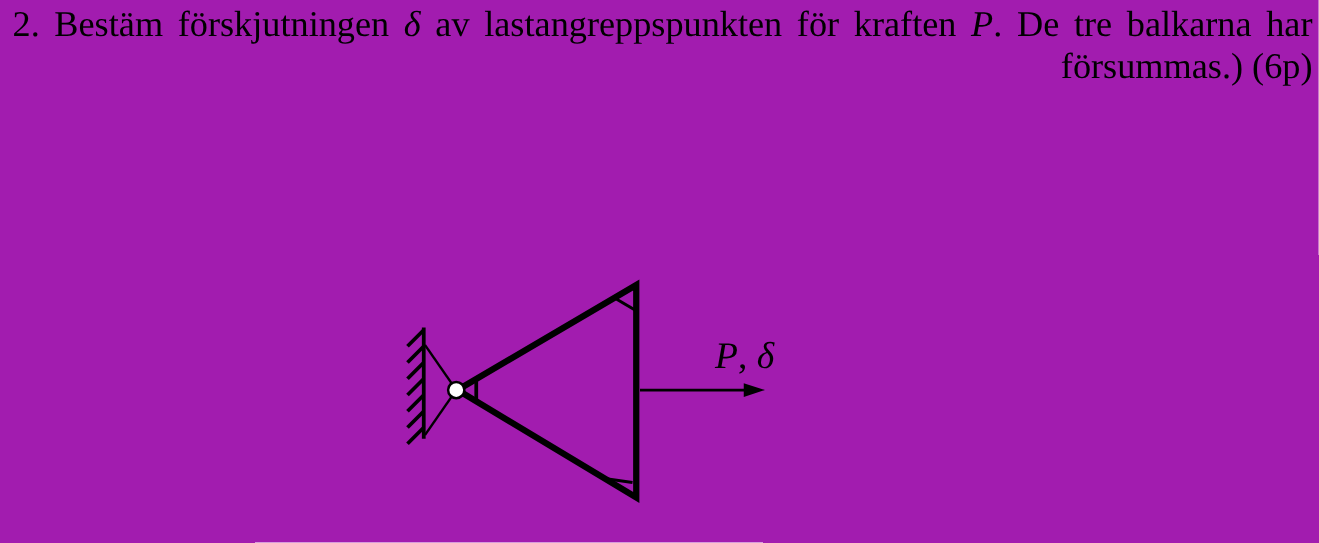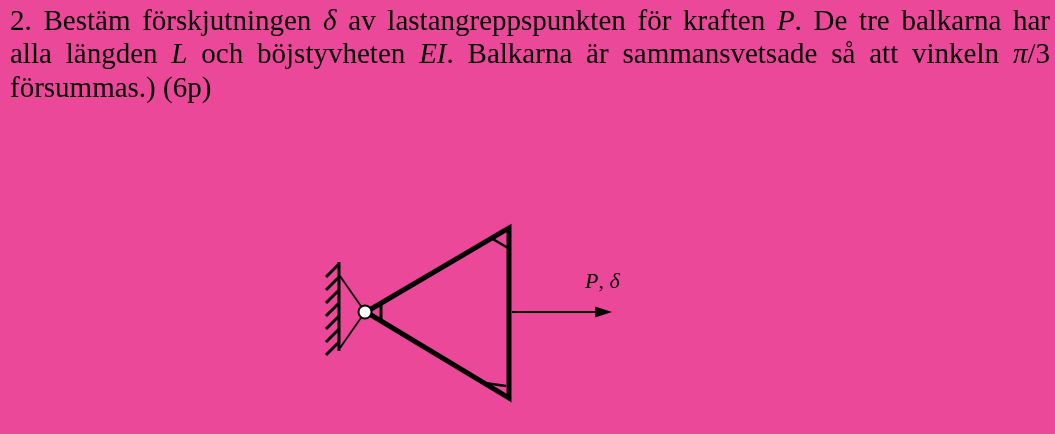--- a/index.html
+++ b/index.html
@@ -1,61 +1,60 @@
 <!DOCTYPE html>
 <html><head>
 <meta charset="utf-8">
 <style>
   html, body { margin: 0; padding: 0; background: #ffffff; }
   .page {
     position: relative;
     width: 1055px;
     height: 434px;
-    background: #ec4899;
+    background: #a21caf;
     color: #000000;
     font-family: "Liberation Serif", "DejaVu Serif", serif;
     overflow: hidden;
   }
   .para {
     position: absolute;
     left: 10px;
     top: 4px;
     width: 1040px;
     font-size: 29px;
     line-height: 33.4px;
     color: #000000;
   }
-  .tline { text-align: left; }
+  .tline { text-align: right; }
   .tline.just { text-align: justify; text-align-last: justify; }
   .it { font-style: italic; }
   .diagram-svg {
     position: absolute;
     left: 0;
     top: 0;
     width: 1055px;
     height: 434px;
   }
   .force-label {
     position: absolute;
-    left: 585px;
+    left: 572px;
     top: 270px;
-    font-size: 22px;
+    font-size: 30px;
     line-height: 1;
     color: #000000;
     white-space: pre;
   }
 </style>
 </head>
 <body>
 
 <div class="page">
 
   <div class="para">
     <div class="tline just"><span>2. Bestäm förskjutningen </span><span class="it">δ</span><span> av lastangreppspunkten för kraften </span><span class="it">P</span><span>. De tre balkarna har</span></div>
-    <div class="tline just"><span>alla längden </span><span class="it">L</span><span> och böjstyvheten </span><span class="it">EI</span><span>. Balkarna är sammansvetsade så att vinkeln </span><span class="it">π</span><span>/3</span></div>
     <div class="tline"><span>försummas.) (6p)</span></div>
   </div>
 
   <svg class="diagram-svg" viewBox="0 0 1055 434" xmlns="http://www.w3.org/2000/svg">
 
     <g stroke="#000000" stroke-width="3">
       <line x1="339" y1="264" x2="326" y2="277"></line>
       <line x1="339" y1="277" x2="326" y2="290"></line>
       <line x1="339" y1="290" x2="326" y2="303"></line>
       <line x1="339" y1="303" x2="326" y2="316"></line>

